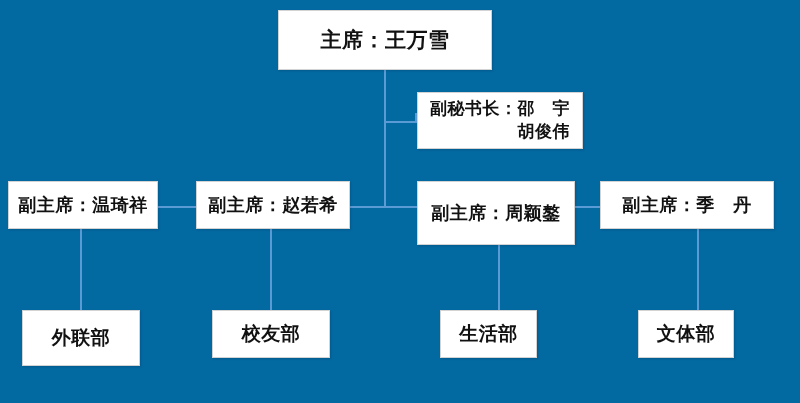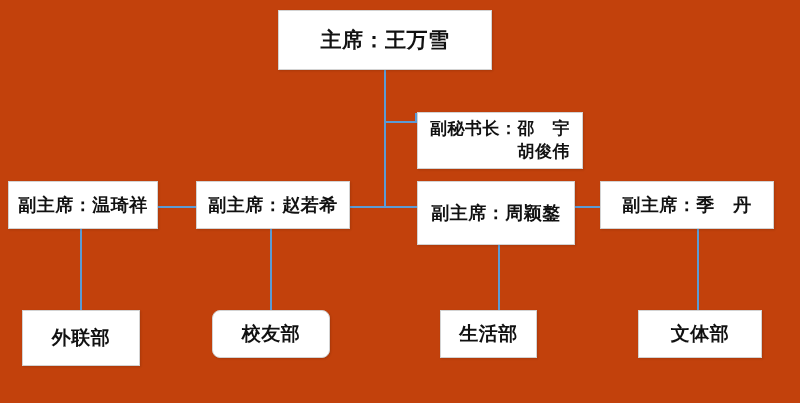--- a/index.html
+++ b/index.html
@@ -8,21 +8,21 @@
     padding: 0;
     background: #ffffff;
   }
   body {
     font-family: "Liberation Serif", "DejaVu Serif", serif;
   }
   #canvas {
     position: relative;
     width: 800px;
     height: 403px;
-    background: #c2410c;
+    background: #0369a1;
     overflow: hidden;
   }
   .node {
     position: absolute;
     box-sizing: border-box;
     background: #ffffff;
     border: 1px solid #d3d3d3;
     box-shadow: 1px 1px 2px rgba(0,0,0,0.13);
     display: flex;
     align-items: center;
@@ -46,29 +46,29 @@
   .conn {
     position: absolute;
     background: #5b9bd5;
     z-index: 1;
   }
   .conn.v { width: 2px; }
   .conn.h { height: 2px; }
 
   
   #node-chair      { left: 278px; top: 10px;  width: 214px; height: 60px;  font-size: 21px; }
-  #node-secretary  { left: 417px; top: 92px;  width: 166px; height: 57px;  font-size: 17px; padding-left: 12px; justify-content: flex-start; margin-top: 20px; }
+  #node-secretary  { left: 417px; top: 92px;  width: 166px; height: 57px;  font-size: 17px; padding-left: 12px; justify-content: flex-start; }
   #node-vice-1     { left: 8px;   top: 181px; width: 150px; height: 48px;  font-size: 18px; }
   #node-vice-2     { left: 196px; top: 181px; width: 154px; height: 48px;  font-size: 18px; }
   #node-vice-3     { left: 417px; top: 181px; width: 158px; height: 64px;  font-size: 18px; }
   #node-vice-4     { left: 600px; top: 181px; width: 174px; height: 48px;  font-size: 18px; }
   #node-dept-1     { left: 22px;  top: 310px; width: 118px; height: 56px;  font-size: 19px; }
-  #node-dept-2     { left: 212px; top: 310px; width: 118px; height: 48px;  font-size: 19px; border-radius: 8px; }
+  #node-dept-2     { left: 212px; top: 310px; width: 118px; height: 48px;  font-size: 19px; }
   #node-dept-3     { left: 440px; top: 310px; width: 97px; height: 48px;  font-size: 19px; }
-  #node-dept-4     { left: 638px; top: 310px; width: 124px; height: 48px;  font-size: 19px; }
+  #node-dept-4     { left: 638px; top: 310px; width: 96px; height: 48px;  font-size: 19px; }
 
   
   #conn-chair-trunk   { left: 384px; top: 70px;  height: 138px; }
   
   #conn-secretary-h   { left: 384px; top: 121px; width: 34px; }
   #conn-secretary-cap { left: 415px; top: 113px; height: 10px; }
   
   #conn-bus-a         { left: 158px; top: 206px; width: 39px; }
   #conn-bus-b         { left: 350px; top: 206px; width: 68px; }
   #conn-bus-c         { left: 575px; top: 206px; width: 48px; }

